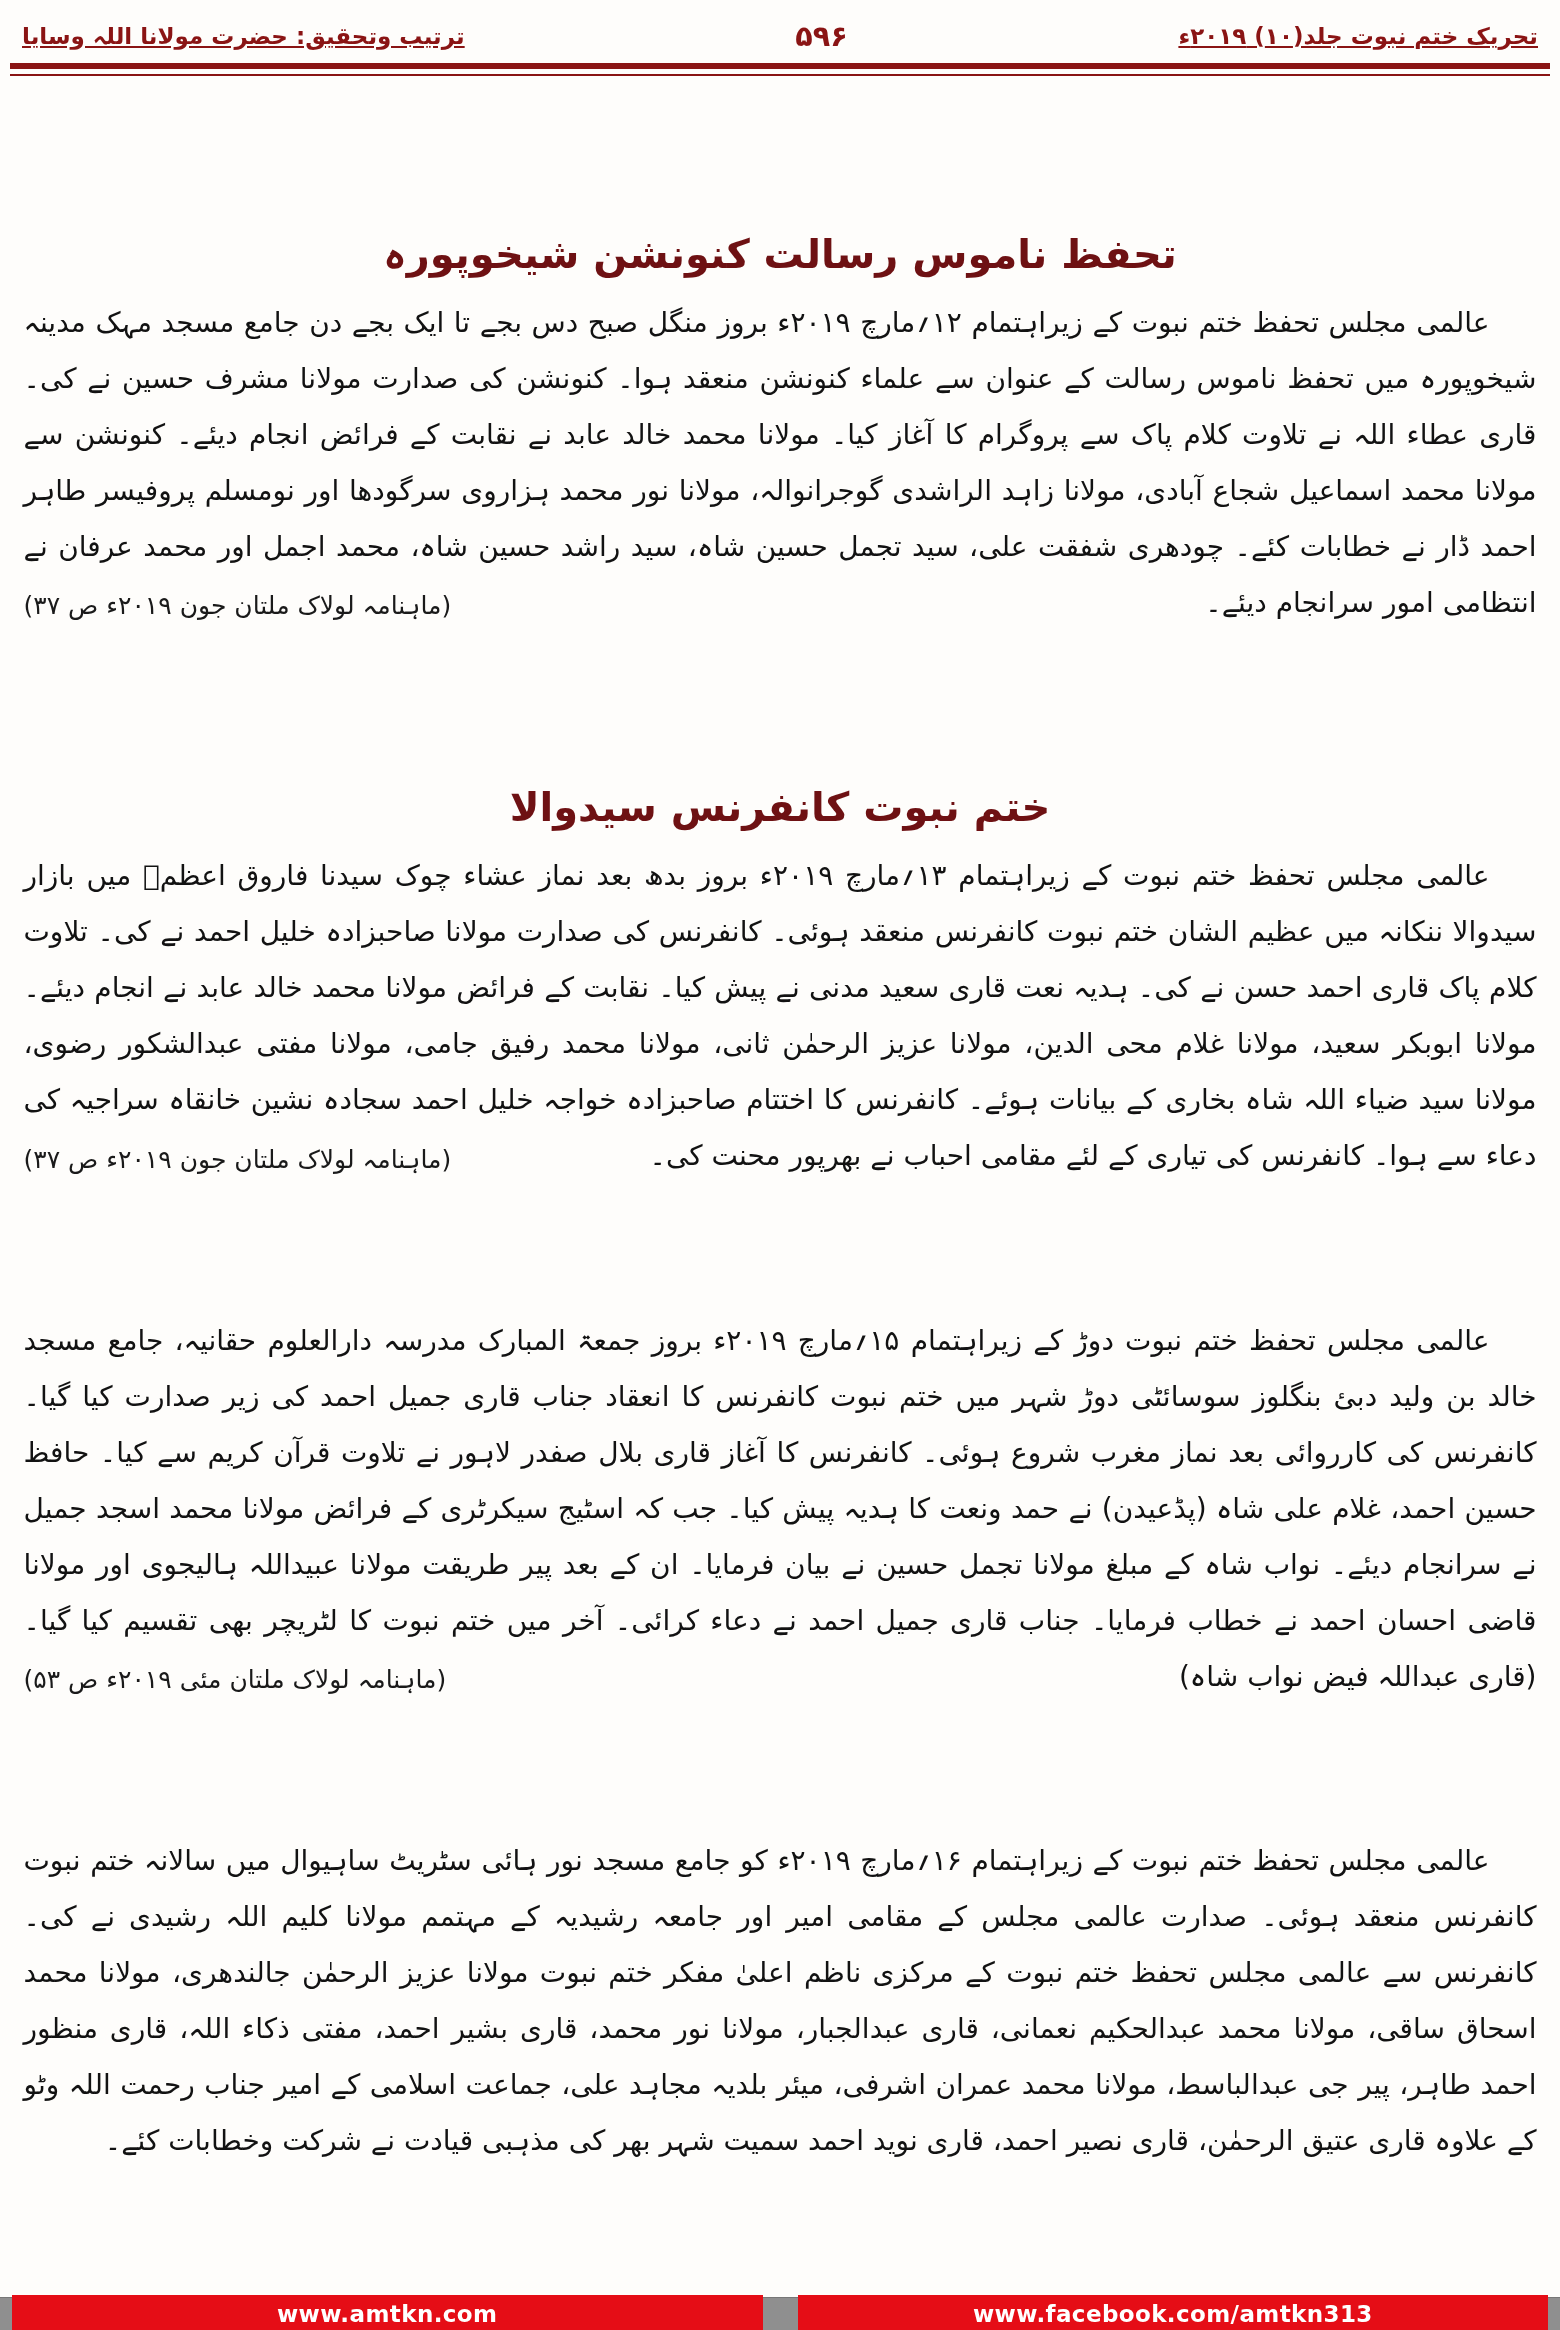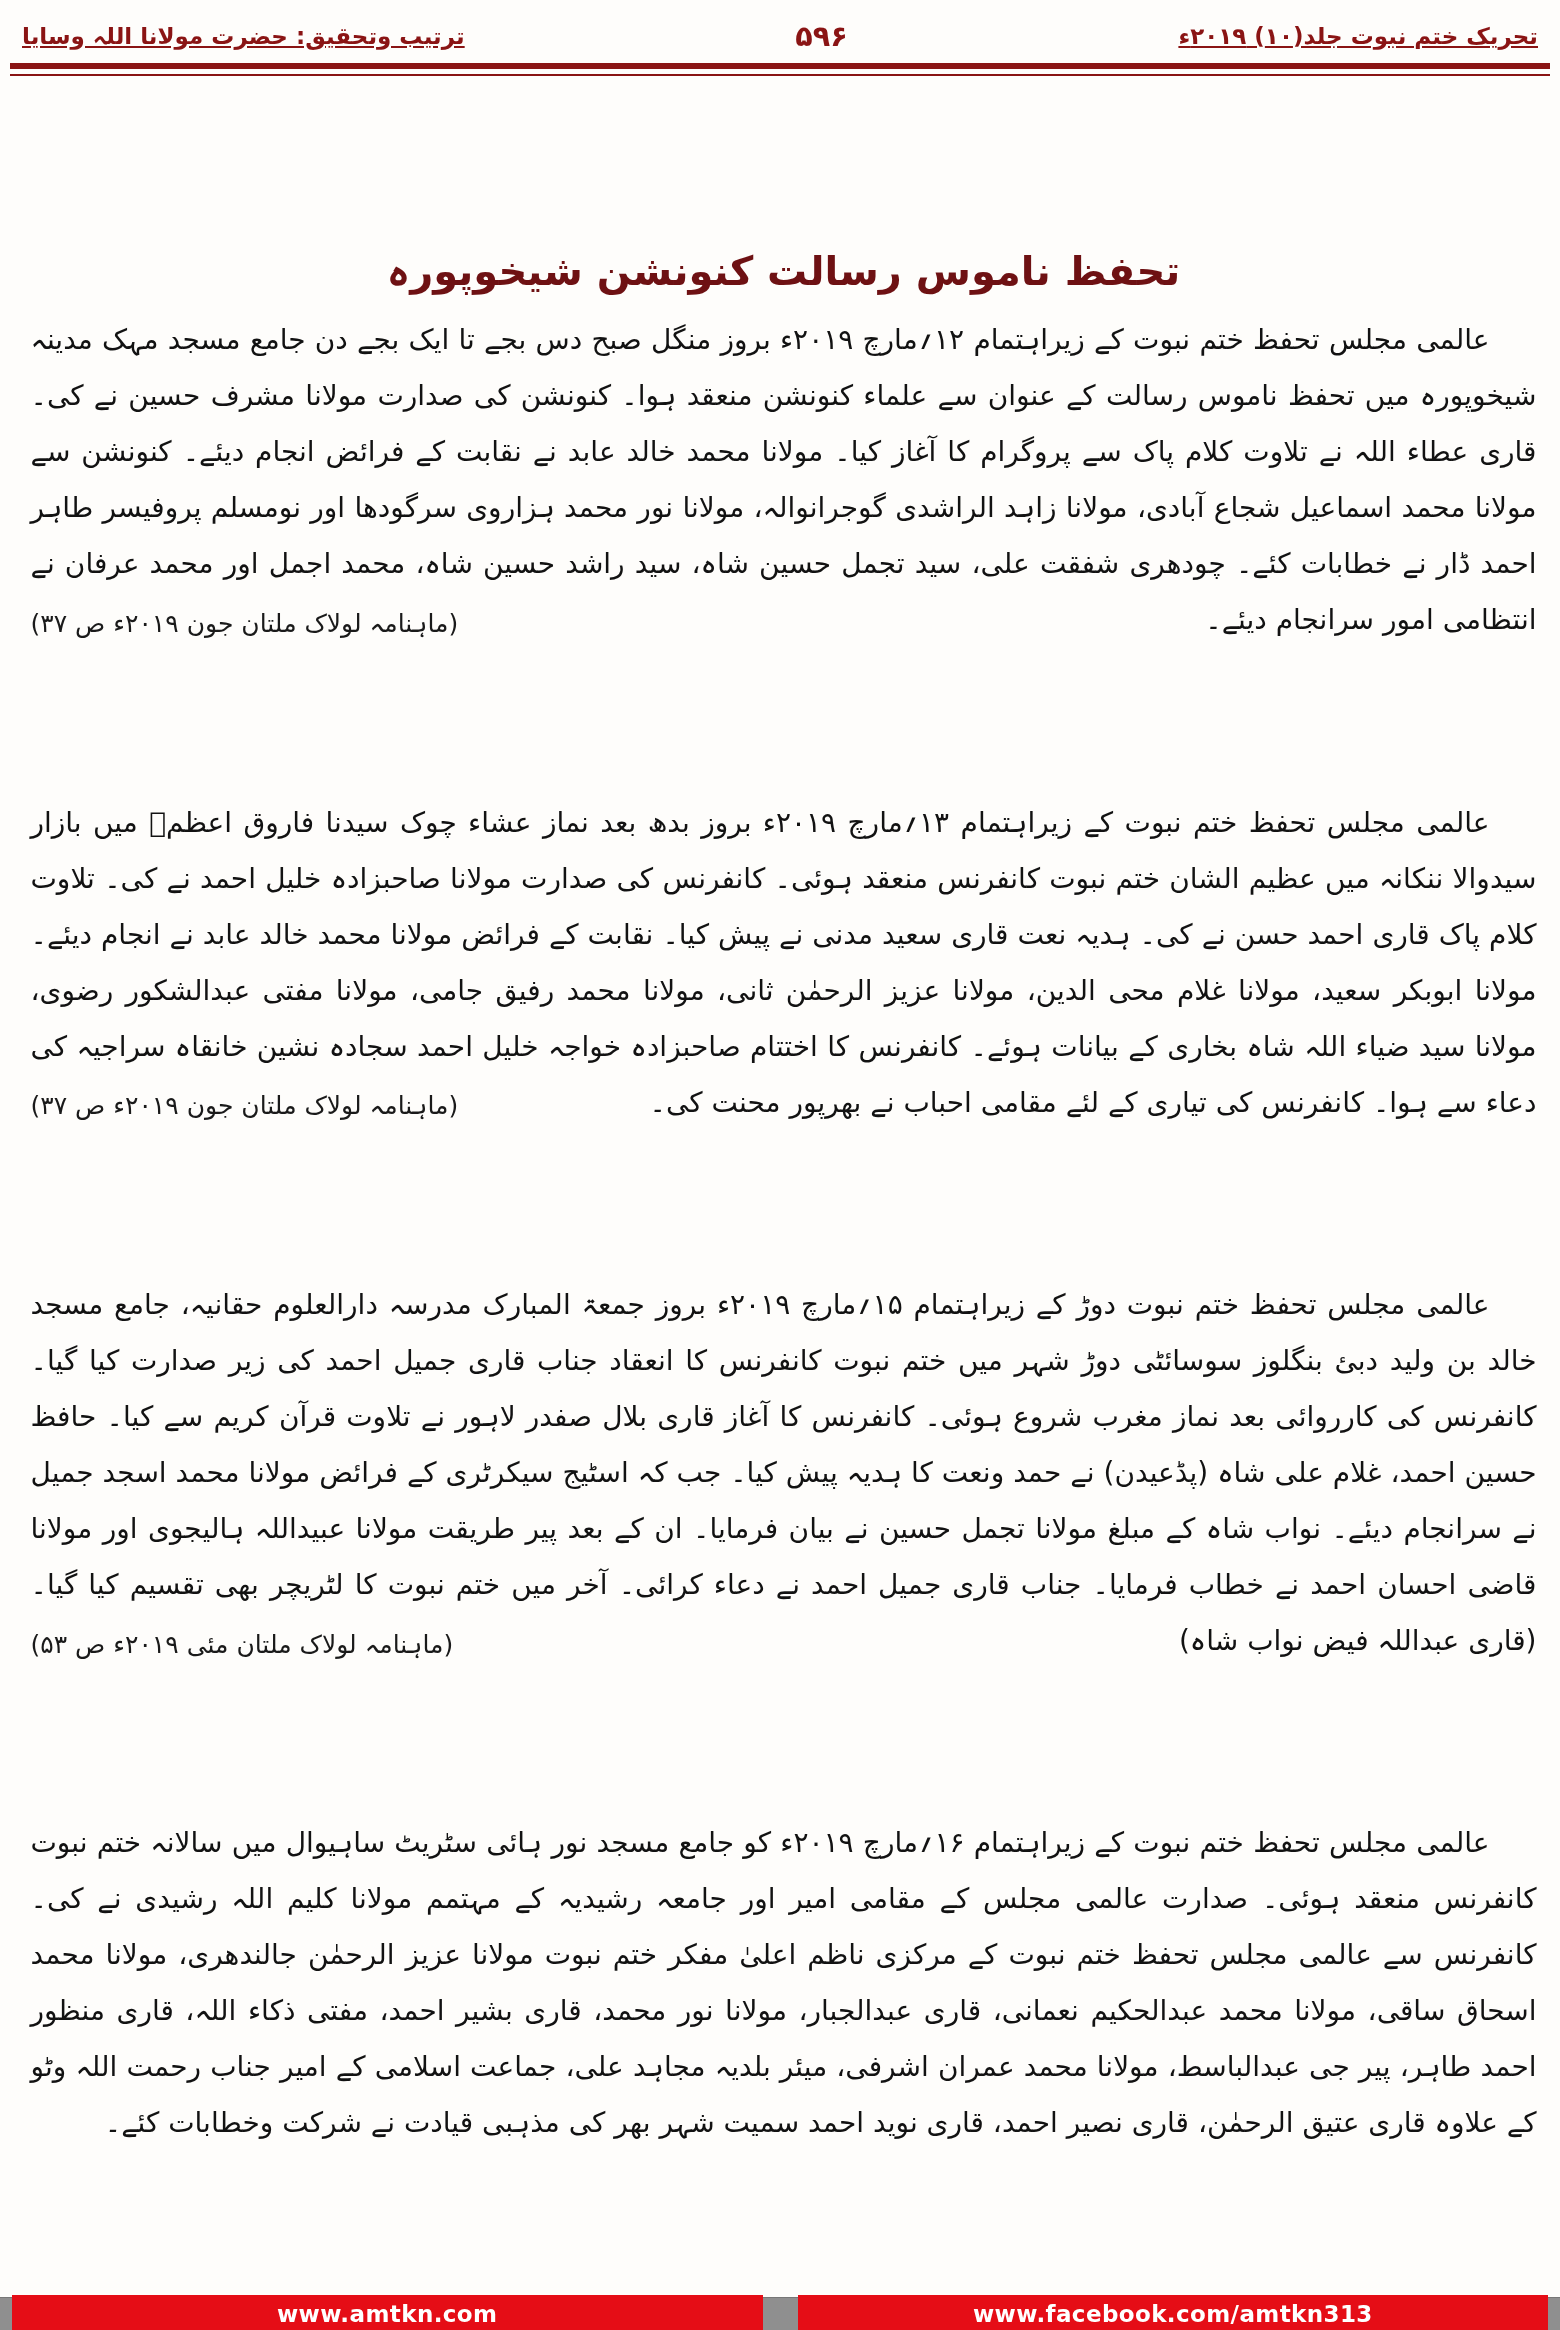--- a/index.html
+++ b/index.html
@@ -35,21 +35,21 @@
     height: 13.4px;
   }
   
   main {
     flex: 1;
     padding: 8.4px 23.5px 0 23.5px;
     display: flex;
     flex-direction: column;
     justify-content: space-evenly;
   }
-  .section { margin-bottom: 6.7px; margin-left: 7px; }
+  .section { margin-bottom: 6.7px; }
   .section-heading {
     direction: rtl;
     text-align: center;
     color: #6e1113;
     font-size: 40px;
     font-weight: bold;
     margin: 22px 0 15px 0;
     line-height: 1.3;
   }
   .section-body {
@@ -111,20 +111,21 @@
 
     <section class="section">
       <h2 class="section-heading">تحفظ ناموس رسالت کنونشن شیخوپورہ</h2>
       <p class="section-body">
         <span class="indent"></span><span class="body-text">عالمی مجلس تحفظ ختم نبوت کے زیراہتمام ۱۲؍مارچ ۲۰۱۹ء بروز منگل صبح دس بجے تا ایک بجے دن جامع مسجد مہک مدینہ شیخوپورہ میں تحفظ ناموس رسالت کے عنوان سے علماء کنونشن منعقد ہوا۔ کنونشن کی صدارت مولانا مشرف حسین نے کی۔ قاری عطاء اللہ نے تلاوت کلام پاک سے پروگرام کا آغاز کیا۔ مولانا محمد خالد عابد نے نقابت کے فرائض انجام دیئے۔ کنونشن سے مولانا محمد اسماعیل شجاع آبادی، مولانا زاہد الراشدی گوجرانوالہ، مولانا نور محمد ہزاروی سرگودھا اور نومسلم پروفیسر طاہر احمد ڈار نے خطابات کئے۔ چودھری شفقت علی، سید تجمل حسین شاہ، سید راشد حسین شاہ، محمد اجمل اور محمد عرفان نے انتظامی امور سرانجام دیئے۔</span>
         <span class="citation">(ماہنامہ لولاک ملتان جون ۲۰۱۹ء ص ۳۷)</span>
       </p>
     </section>
 
     <section class="section">
+      <h2 class="section-heading">ختم نبوت کانفرنس سیدوالا</h2>
       <p class="section-body">
         <span class="indent"></span><span class="body-text">عالمی مجلس تحفظ ختم نبوت کے زیراہتمام ۱۳؍مارچ ۲۰۱۹ء بروز بدھ بعد نماز عشاء چوک سیدنا فاروق اعظمؓ میں بازار سیدوالا ننکانہ میں عظیم الشان ختم نبوت کانفرنس منعقد ہوئی۔ کانفرنس کی صدارت مولانا صاحبزادہ خلیل احمد نے کی۔ تلاوت کلام پاک قاری احمد حسن نے کی۔ ہدیہ نعت قاری سعید مدنی نے پیش کیا۔ نقابت کے فرائض مولانا محمد خالد عابد نے انجام دیئے۔ مولانا ابوبکر سعید، مولانا غلام محی الدین، مولانا عزیز الرحمٰن ثانی، مولانا محمد رفیق جامی، مولانا مفتی عبدالشکور رضوی، مولانا سید ضیاء اللہ شاہ بخاری کے بیانات ہوئے۔ کانفرنس کا اختتام صاحبزادہ خواجہ خلیل احمد سجادہ نشین خانقاہ سراجیہ کی دعاء سے ہوا۔ کانفرنس کی تیاری کے لئے مقامی احباب نے بھرپور محنت کی۔</span>
         <span class="citation">(ماہنامہ لولاک ملتان جون ۲۰۱۹ء ص ۳۷)</span>
       </p>
     </section>
 
     <section class="section">
       <p class="section-body">
         <span class="indent"></span><span class="body-text">عالمی مجلس تحفظ ختم نبوت دوڑ کے زیراہتمام ۱۵؍مارچ ۲۰۱۹ء بروز جمعۃ المبارک مدرسہ دارالعلوم حقانیہ، جامع مسجد خالد بن ولید دبئ بنگلوز سوسائٹی دوڑ شہر میں ختم نبوت کانفرنس کا انعقاد جناب قاری جمیل احمد کی زیر صدارت کیا گیا۔ کانفرنس کی کارروائی بعد نماز مغرب شروع ہوئی۔ کانفرنس کا آغاز قاری بلال صفدر لاہور نے تلاوت قرآن کریم سے کیا۔ حافظ حسین احمد، غلام علی شاہ (پڈعیدن) نے حمد ونعت کا ہدیہ پیش کیا۔ جب کہ اسٹیج سیکرٹری کے فرائض مولانا محمد اسجد جمیل نے سرانجام دیئے۔ نواب شاہ کے مبلغ مولانا تجمل حسین نے بیان فرمایا۔ ان کے بعد پیر طریقت مولانا عبیداللہ ہالیجوی اور مولانا قاضی احسان احمد نے خطاب فرمایا۔ جناب قاری جمیل احمد نے دعاء کرائی۔ آخر میں ختم نبوت کا لٹریچر بھی تقسیم کیا گیا۔ (قاری عبداللہ فیض نواب شاہ)</span>
         <span class="citation">(ماہنامہ لولاک ملتان مئی ۲۰۱۹ء ص ۵۳)</span>

